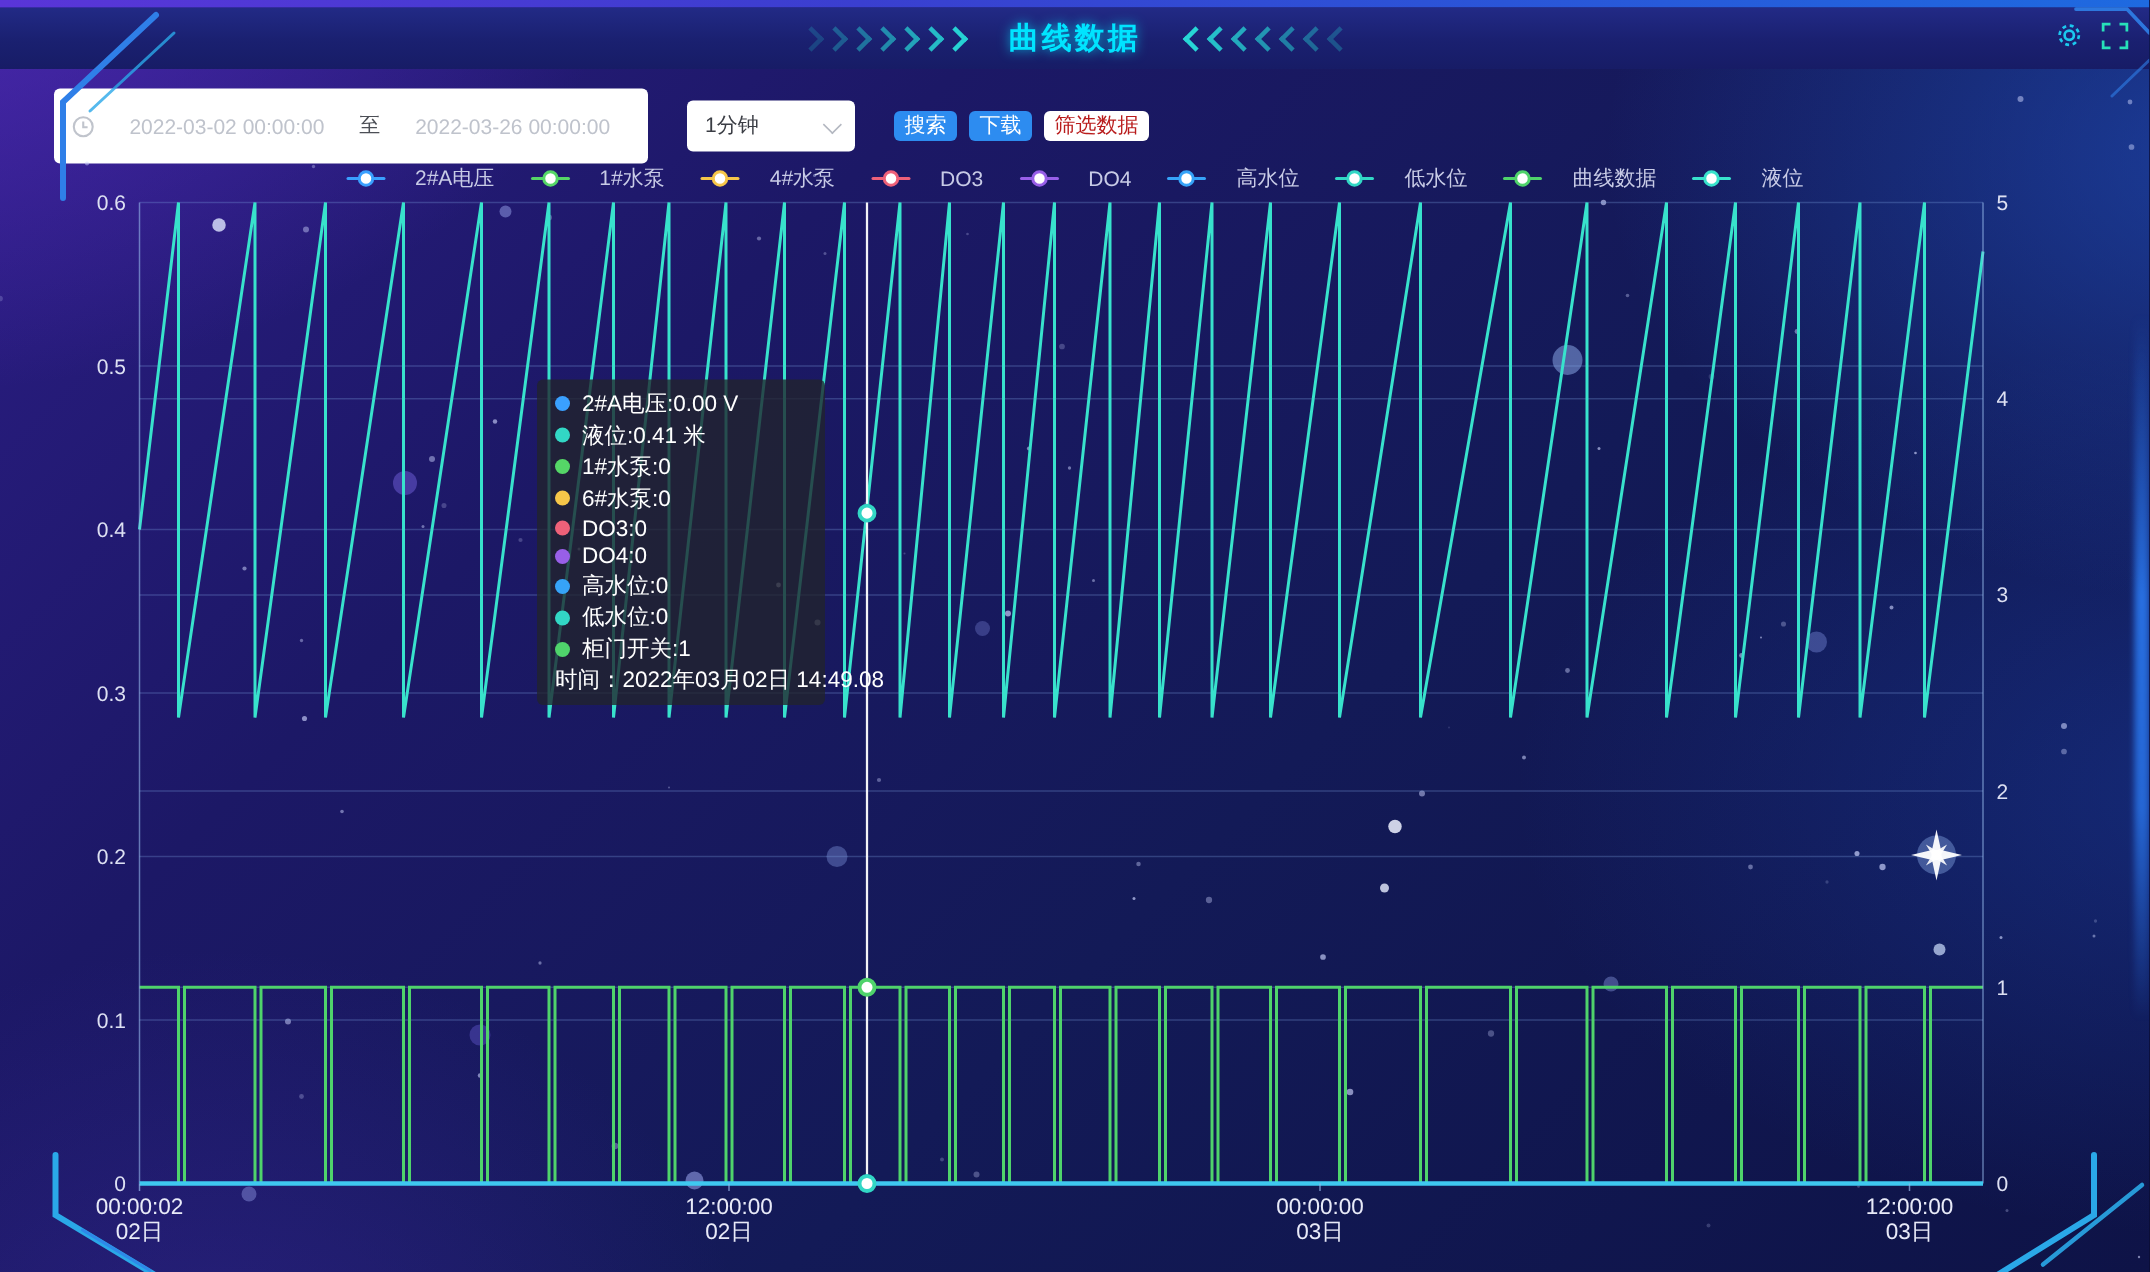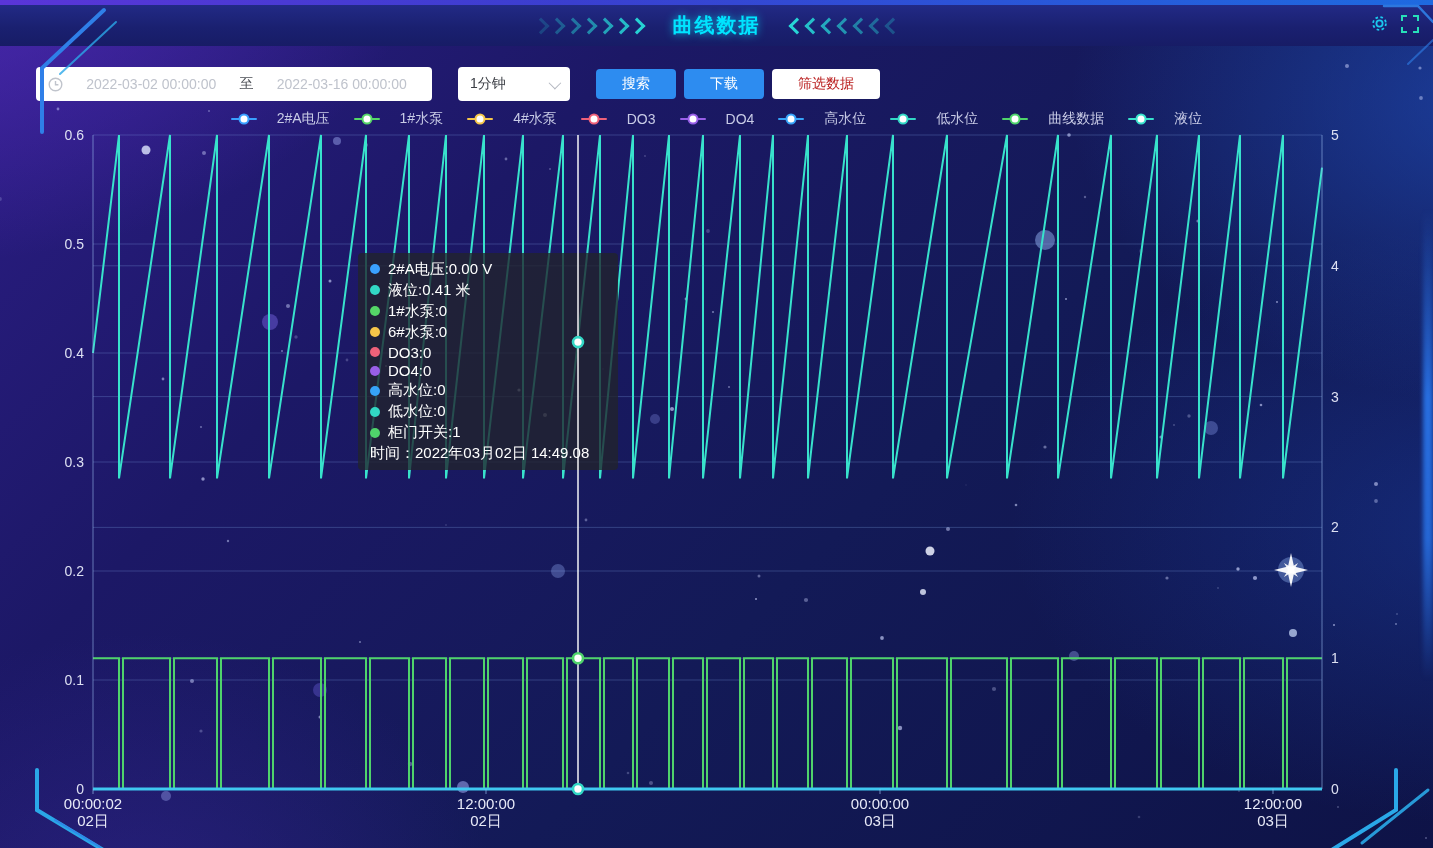--- a/index.html
+++ b/index.html
@@ -18,48 +18,48 @@
     display:flex;align-items:center;justify-content:center;}
   #title{color:#00e4ff;font-size:20px;font-weight:bold;letter-spacing:2px;
     text-shadow:0 0 8px rgba(0,228,255,.75);margin:0 30px;}
   .chevrow{display:flex;gap:4px;align-items:center;}
   .chev{width:9px;height:9px;border-top:3px solid #27d6d6;border-right:3px solid #27d6d6;}
   .chev.r{transform:rotate(45deg);}
   .chev.l{transform:rotate(-135deg);}
   #hdr-icons{position:absolute;right:14px;top:14px;display:flex;gap:12px;align-items:center;}
   
   #toolbar{position:absolute;left:36px;top:67px;height:34px;display:flex;gap:26px;align-items:center;}
-  #datebox{width:396px;height:34px;background:#fff;border-radius:4px;display:flex;align-items:center;
+  #datebox{width:396px;height:50px;background:#fff;border-radius:4px;display:flex;align-items:center;
     padding:0 12px;box-sizing:border-box;gap:10px;font-size:14px;cursor:pointer;}
   .datetxt{color:#bfc3cc;flex:1;text-align:center;}
   #date-sep{color:#4c4f56;}
   #interval{margin-left:0;width:112px;height:34px;background:#fff;border-radius:4px;display:flex;
     align-items:center;justify-content:space-between;padding:0 12px;box-sizing:border-box;
     font-size:14px;color:#3a3d44;cursor:pointer;}
   .downarrow{width:8px;height:8px;border-right:1.6px solid #b3b7c0;border-bottom:1.6px solid #b3b7c0;
     transform:rotate(45deg) translateY(-2px);}
-  .btn{height:30px;border:none;border-radius:4px;font-size:14px;padding:0 26px;cursor:pointer;
+  .btn{height:20px;border:none;border-radius:4px;font-size:14px;padding:0 7px;cursor:pointer;
     font-family:Liberation Sans, sans-serif;}
   .btn.blue{background:#2d8cf0;color:#fff;}
   .btn.white{background:#fff;color:#b91c1c;}
   
   #legend{position:absolute;left:0;top:110px;width:100%;display:flex;justify-content:center;
     gap:24px;list-style:none;margin:0;padding:0;}
   .lg-item{display:flex;align-items:center;gap:20px;cursor:pointer;}
   .lg-mark{position:relative;width:26px;height:2.5px;border-radius:2px;}
   .lg-mark i{position:absolute;left:50%;top:50%;transform:translate(-50%,-50%);width:7px;height:7px;
     border-radius:50%;background:#fff;border:2.5px solid;}
   .lg-label{font-size:14px;color:#c8cbe6;}
   
   svg{position:absolute;left:0;top:0;}
   #chart-layer{z-index:2;}
   #deco-layer{z-index:6;pointer-events:none;}
   #pointer-layer{z-index:5;pointer-events:none;}
   
-  #tooltip{position:absolute;left:358px;top:253px;width:260px;height:217px;z-index:4;
+  #tooltip{position:absolute;left:358px;top:253px;width:192px;height:217px;z-index:4;
     background:rgba(33,36,44,.78);border-radius:4px;padding:6px 12px;box-sizing:border-box;
     display:flex;flex-direction:column;justify-content:space-around;color:#fff;font-size:15px;}
   .t-row{display:flex;align-items:center;gap:8px;white-space:nowrap;}
   .t-dot{width:10px;height:10px;border-radius:50%;flex:0 0 auto;}
   #edge-glow{position:absolute;right:0;top:210px;width:10px;height:470px;
     background:linear-gradient(180deg,rgba(40,120,255,0),rgba(45,130,255,.8) 40%,rgba(45,130,255,.7) 70%,rgba(40,120,255,0));
     filter:blur(2px);z-index:1;}
 </style>
 </head>
 <body>
@@ -271,21 +271,21 @@
   </div>
 
   <div id="toolbar">
     <div id="datebox">
       <svg width="15" height="15" viewBox="0 0 15 15" style="position:static">
         <circle cx="7.5" cy="7.5" r="6.3" fill="none" stroke="#c0c4cc" stroke-width="1.4"></circle>
         <path d="M7.5,4 V7.8 H10.4" fill="none" stroke="#c0c4cc" stroke-width="1.4"></path>
       </svg>
       <span class="datetxt">2022-03-02 00:00:00</span>
       <span id="date-sep">至</span>
-      <span class="datetxt">2022-03-16 00:00:00</span>
+      <span class="datetxt">2022-03-26 00:00:00</span>
     </div>
     <div id="interval">
       <span>1分钟</span>
       <span class="downarrow"></span>
     </div>
     <button class="btn blue">搜索</button>
     <button class="btn blue" style="margin-left:-18px">下载</button>
     <button class="btn white" style="margin-left:-18px">筛选数据</button>
   </div>
 

